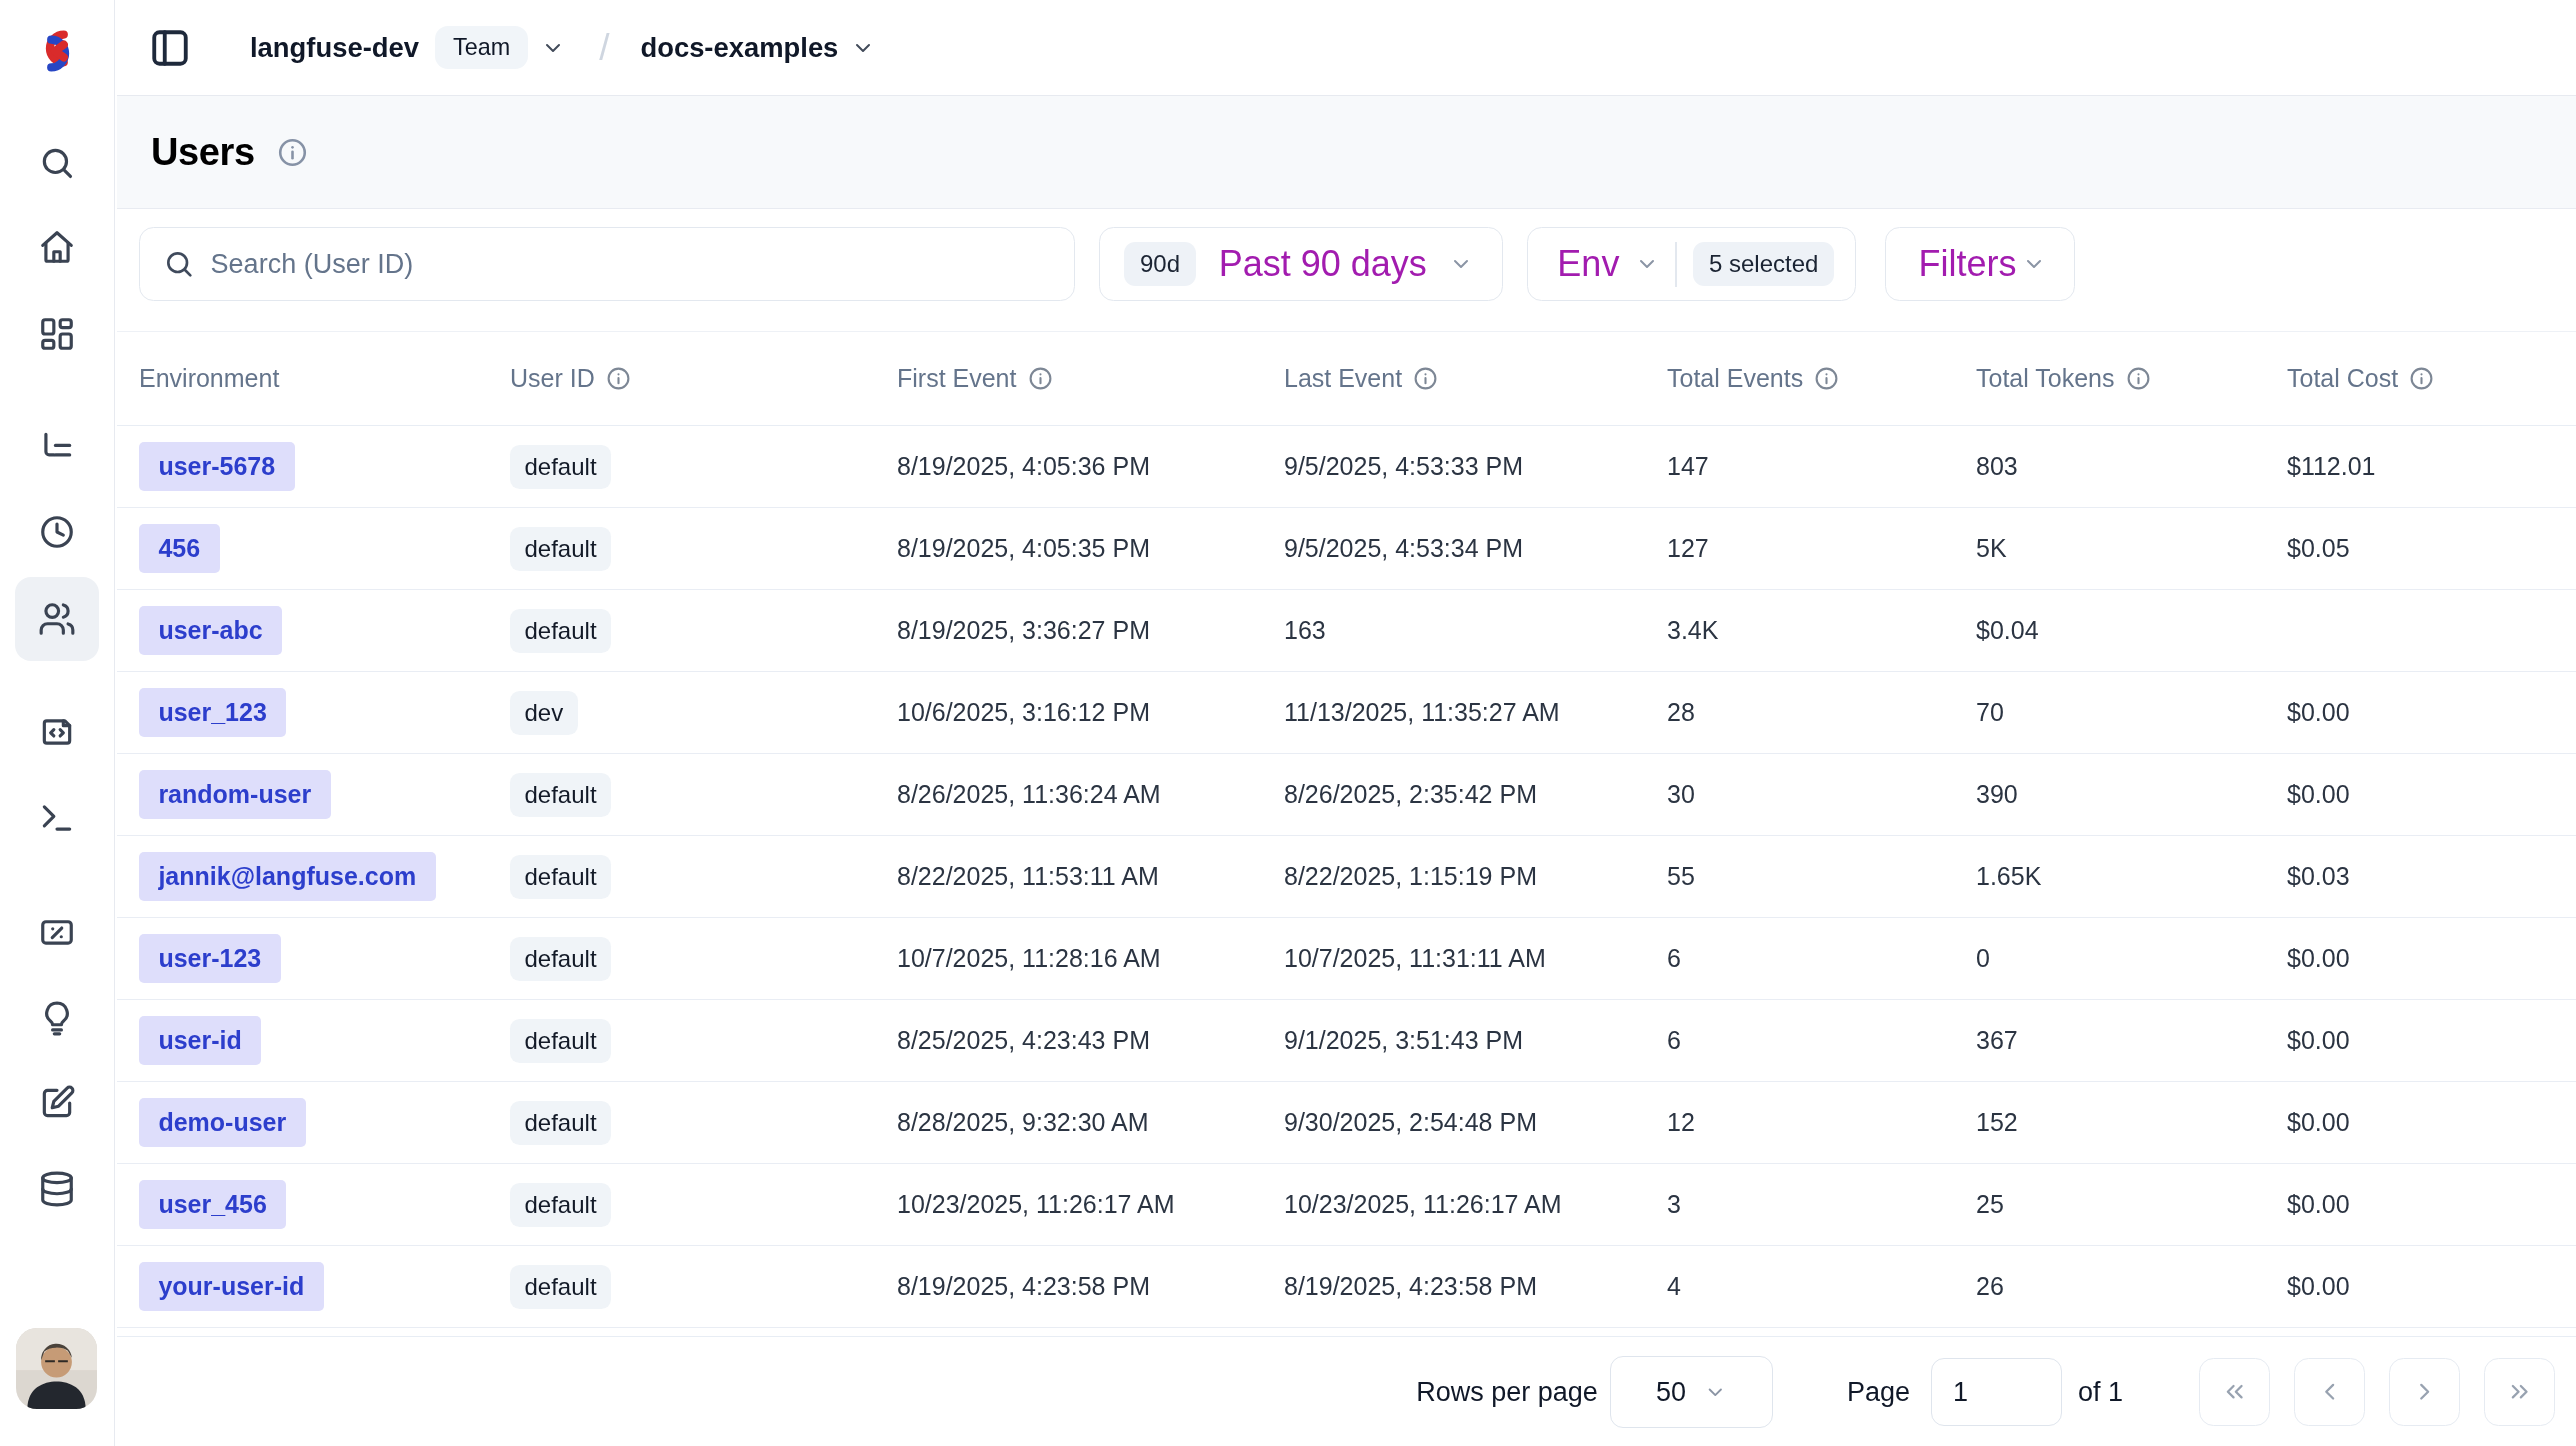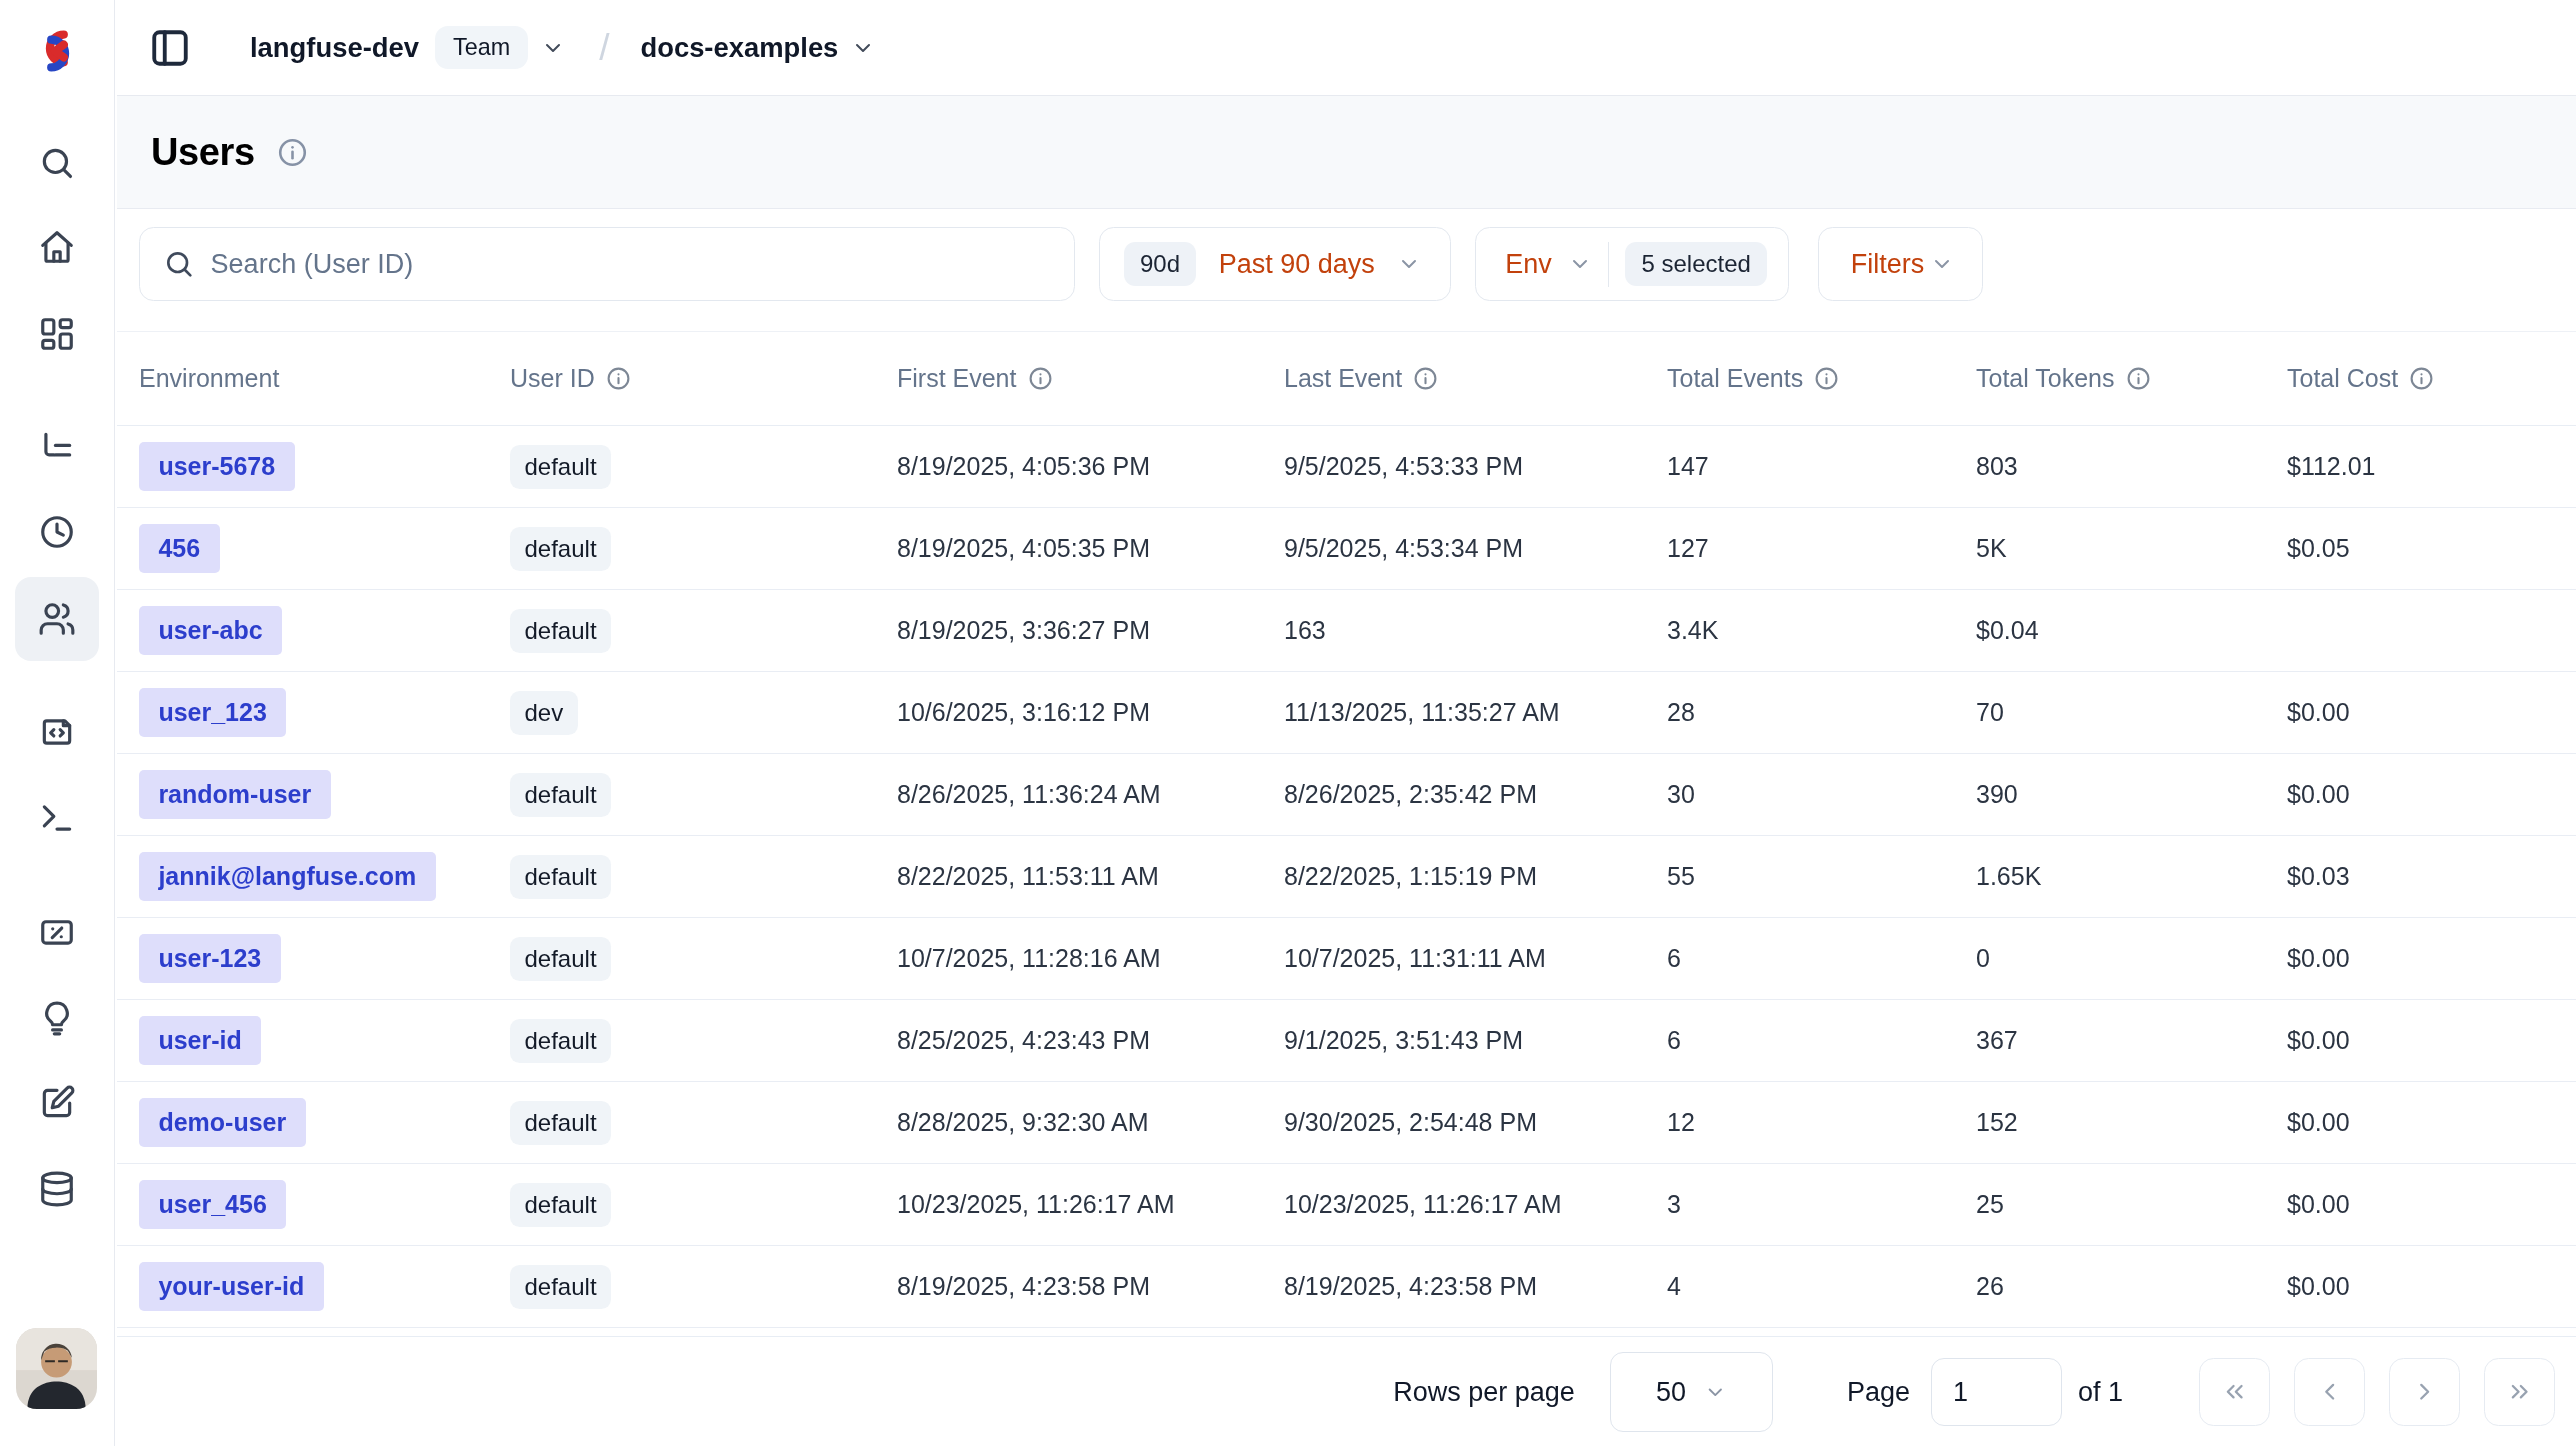--- a/index.html
+++ b/index.html
@@ -42,42 +42,42 @@
   .filter-row { display:flex; align-items:center; margin:18px 0 0 22px; height:74px; }
   .search-box { width:936px; height:74px; border:1.6px solid #e3e8ef; border-radius:14.5px;
     display:flex; align-items:center; background:#fff; }
   .search-box svg { width:32px; height:32px; color:#3f4a5c; margin:0 16px 0 22.6px; flex:none; }
   .search-box input { border:none; outline:none; flex:1; font-size:27px; color:#0f172a;
     font-family:"Liberation Sans", sans-serif; background:transparent; }
   .search-box input::placeholder { color:#64748b; }
   .pill-btn { height:74px; border:1.6px solid #e3e8ef; border-radius:14.5px; background:#fff;
     display:flex; align-items:center; cursor:pointer;text-align:center; }
   .mini-badge { background:#eef2f7; border-radius:11.3px; padding:8px 16px; font-size:24px; color:#1b2433; }
-  .pill-label { font-size:27px; font-weight:500; color:#c2410c; }
+  .pill-label { font-size:36px; font-weight:500; color:#a21caf; }
   .pill-chev { color:#8b95a5; width:24px; height:24px; }
   .v-divider { width:1.6px; height:45px; background:#e3e8ef; }
 
   
   .table { margin-top:30px; border-top:0.8px solid #eef1f6; }
   .tr, .thead { display:grid; grid-template-columns:371px 387px 387px 383px 309px 311px 1fr; }
   .thead { height:94px; border-bottom:1.6px solid #e8edf4; }
   .th { display:flex; align-items:center; padding-left:22px; font-size:25px; font-weight:500;
     color:#64748b; cursor:pointer; }
   .th .info { margin-left:11.3px; width:25px; height:25px; color:#7d8795; }
   .tr { height:82px; border-bottom:1.6px solid #e9edf4; cursor:pointer; }
   .td { display:flex; align-items:center; padding-left:22px; font-size:25px; color:#2b3442; }
   .user-badge { background:#dedefb; color:#2c3ecc; font-weight:700; font-size:25px;
     border-radius:5px; padding:9.7px 19.4px; cursor:pointer; }
   .env-badge { background:#f0f4f8; color:#131a28; font-size:24px; border-radius:9.7px; padding:8px 14.5px; }
 
   
   .pagination { position:absolute; left:0; bottom:0; width:100%; height:111px; border-top:1.6px solid #e8edf4;
     display:flex; align-items:center; justify-content:flex-end; padding-right:21px; background:#fff; }
   .pg-label { font-size:27px; font-weight:500; color:#101828; }
-  .pg-select { margin:0 74px 0 35px; width:163px; height:80px; border:1.6px solid #dfe5ed; border-radius:13px;
+  .pg-select { margin:0 74px 0 12px; width:163px; height:72px; border:1.6px solid #dfe5ed; border-radius:13px;
     display:flex; align-items:center; justify-content:center; gap:18px; font-size:27px; color:#101828; cursor:pointer; }
   .pg-select .pill-chev { width:22.6px; height:22.6px; }
   .pg-input { margin:0 16px 0 21px; width:131px; height:68px; border:1.6px solid #dfe5ed; border-radius:13px;
     font-size:27px; color:#101828; padding-left:21px; outline:none; font-family:"Liberation Sans", sans-serif; }
   .pg-of { margin-right:76px; }
   .pager { display:flex; gap:24px; }
   .pager-btn { width:71px; height:68px; border:1.6px solid #e6ebf2; border-radius:14.5px; background:#fff;
     display:flex; align-items:center; justify-content:center; color:#98a2b0; cursor:pointer; }
   .pager-btn svg { width:27.4px; height:27.4px; }
 </style>

